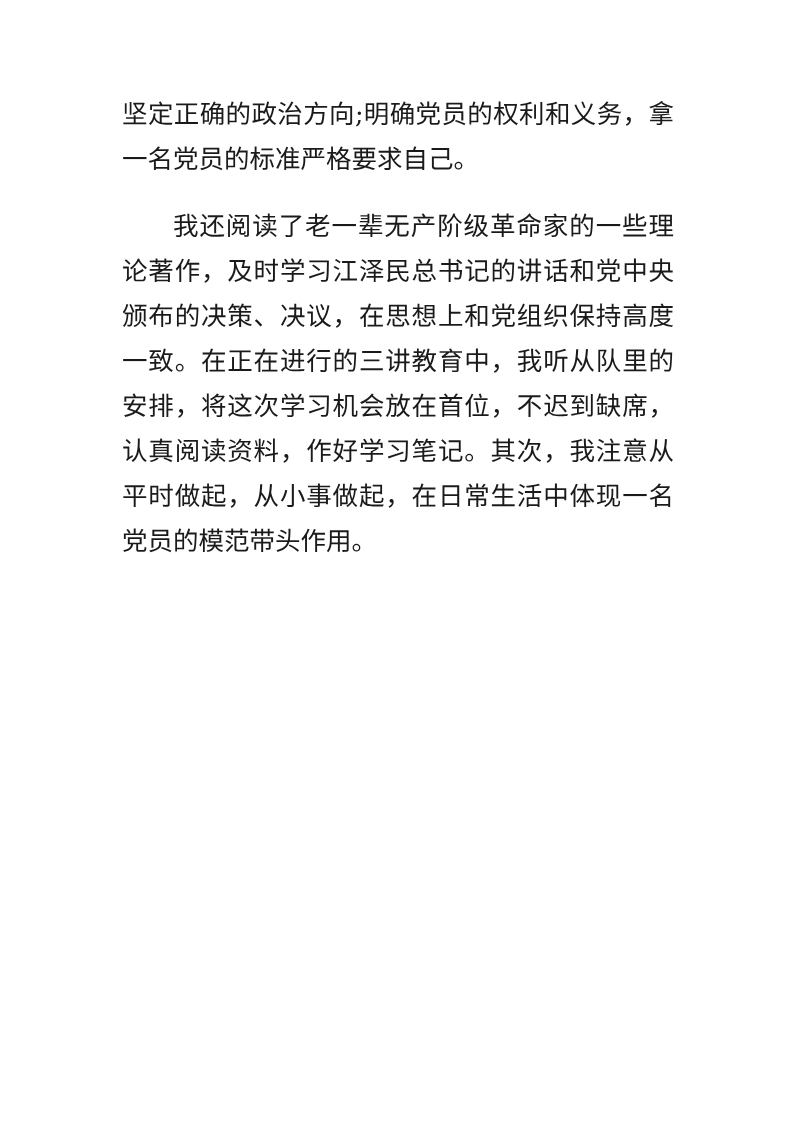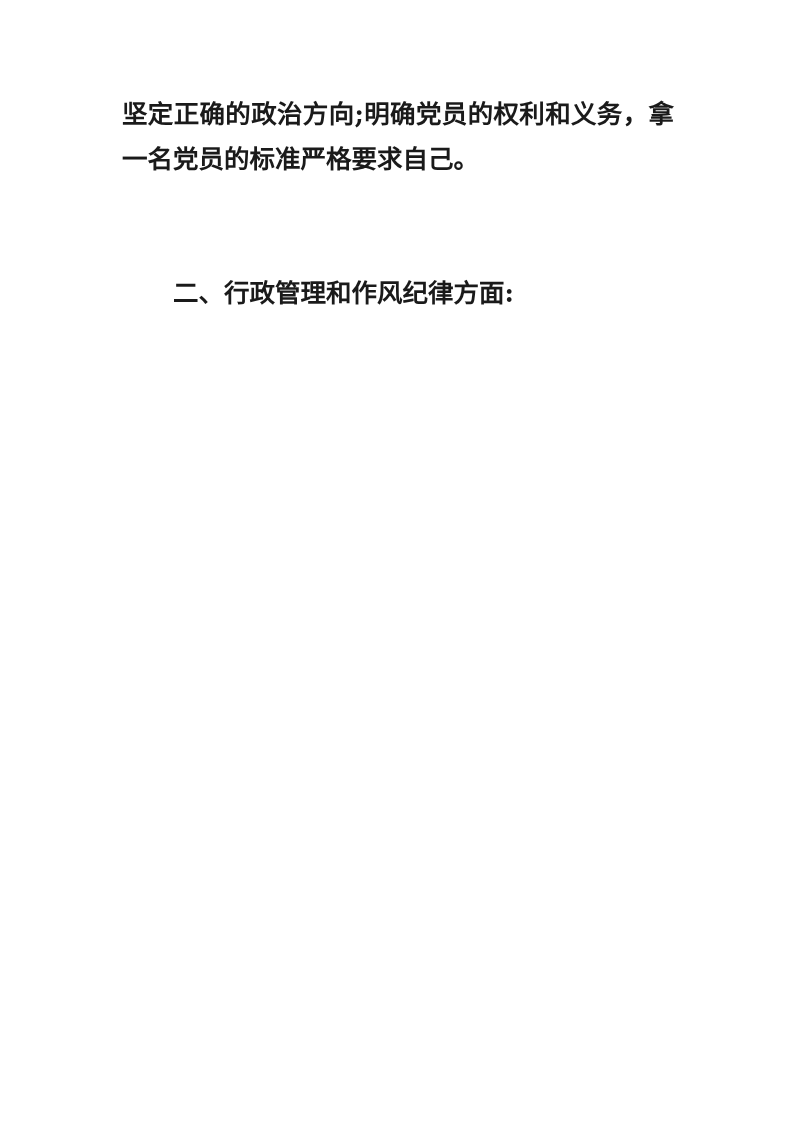--- a/index.html
+++ b/index.html
@@ -13,21 +13,20 @@
     font-family: "DejaVu Serif", "Liberation Serif", serif;
   }
 
   .page {
     position: relative;
     width: 800px;
     height: 967px;
     background: #ffffff;
     overflow: hidden;
     box-sizing: border-box;
-    font-weight: bold;
   }
 
   .page-body {
     position: absolute;
     left: 122px;
     top: 92px;
     width: 552px;
   }
 
   .para {
@@ -62,24 +61,24 @@
 </head>
 <body>
 
 <div class="page">
   <div class="page-body">
 
     <p class="para">坚定正确的政治方向;明确党员的权利和义务，拿一名党员的标准严格要求自己。</p>
 
     <div class="spacer-half"></div>
 
+    <p class="para indent">我还阅读了老一辈无产阶级革命家的一些理论著作，及时学习江泽民总书记的讲话和党中央颁布的决策、决议，在思想上和党组织保持高度一致。在正在进行的三讲教育中，我听从队里的安排，将这次学习机会放在首位，不迟到缺席，认真阅读资料，作好学习笔记。其次，我注意从平时做起，从小事做起，在日常生活中体现一名党员的模范带头作用。</p>
 
     <div class="spacer-half"></div>
 
 
     <div class="spacer-line"></div>
 
-    <p class="para heading">二、行政管理和作风纪律方面:</p>
 
     <div class="spacer-line"></div>
 
   </div>
 </div>
 
 </body></html>

